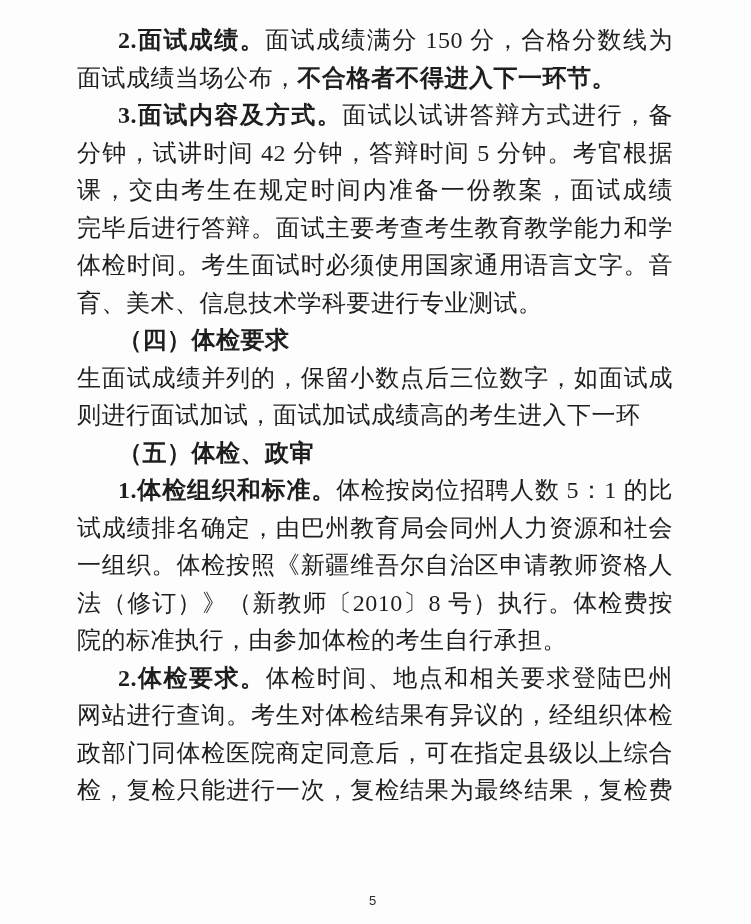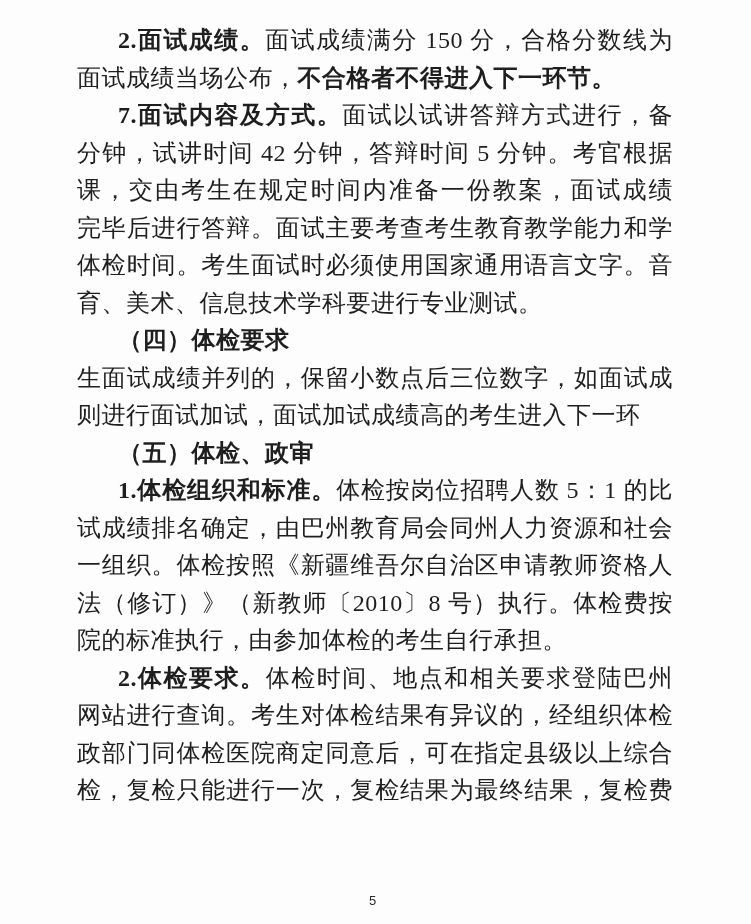--- a/index.html
+++ b/index.html
@@ -51,21 +51,21 @@
     color: #2d2d2d;
   }
 </style>
 </head>
 <body>
 
 <div class="page">
   <div class="doc-body" id="doc-body">
       <div class="line indent fill"><span class="seg bold">2.面试成绩。</span><span class="seg">面试成绩满分 150 分，合格分数线为 90 分。</span></div>
       <div class="line"><span class="seg">面试成绩当场公布，</span><span class="seg bold">不合格者不得进入下一环节。</span></div>
-      <div class="line indent fill"><span class="seg bold">7.面试内容及方式。</span><span class="seg">面试以试讲答辩方式进行，备课时间 40</span></div>
+      <div class="line indent fill"><span class="seg bold">3.面试内容及方式。</span><span class="seg">面试以试讲答辩方式进行，备课时间 40</span></div>
       <div class="line fill"><span class="seg">分钟，试讲时间 42 分钟，答辩时间 5 分钟。考官根据考生所报</span></div>
       <div class="line fill"><span class="seg">课，交由考生在规定时间内准备一份教案，面试成绩按，试讲</span></div>
       <div class="line fill"><span class="seg">完毕后进行答辩。面试主要考查考生教育教学能力和学科专业知</span></div>
       <div class="line fill"><span class="seg">体检时间。考生面试时必须使用国家通用语言文字。音乐、体</span></div>
       <div class="line"><span class="seg">育、美术、信息技术学科要进行专业测试。</span></div>
       <div class="line indent"><span class="seg bold">（四）体检要求</span></div>
       <div class="line fill"><span class="seg">生面试成绩并列的，保留小数点后三位数字，如面试成绩仍相同，</span></div>
       <div class="line"><span class="seg">则进行面试加试，面试加试成绩高的考生进入下一环节。</span></div>
       <div class="line indent"><span class="seg bold">（五）体检、政审</span></div>
       <div class="line indent fill"><span class="seg bold">1.体检组织和标准。</span><span class="seg">体检按岗位招聘人数 5：1 的比例和面</span></div>

